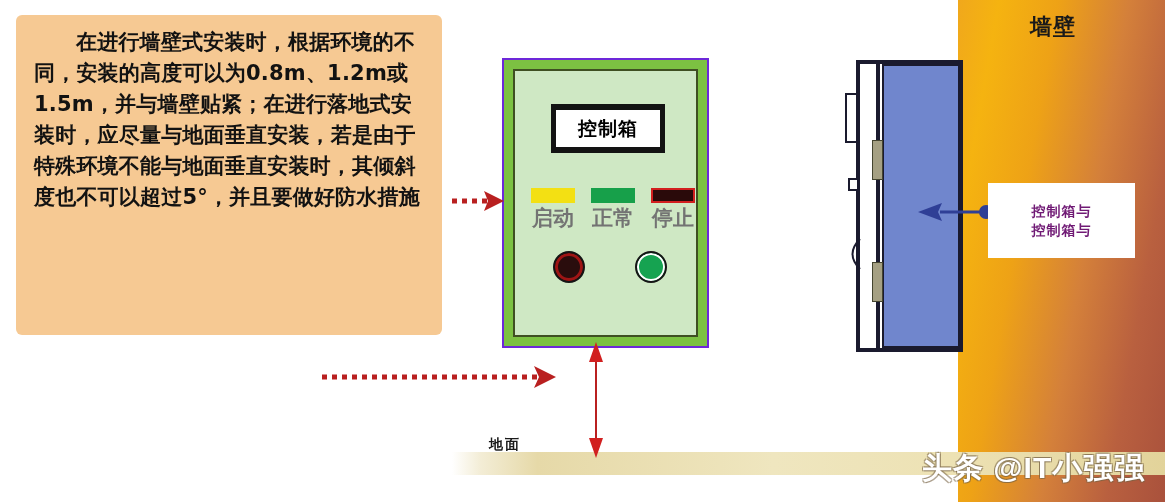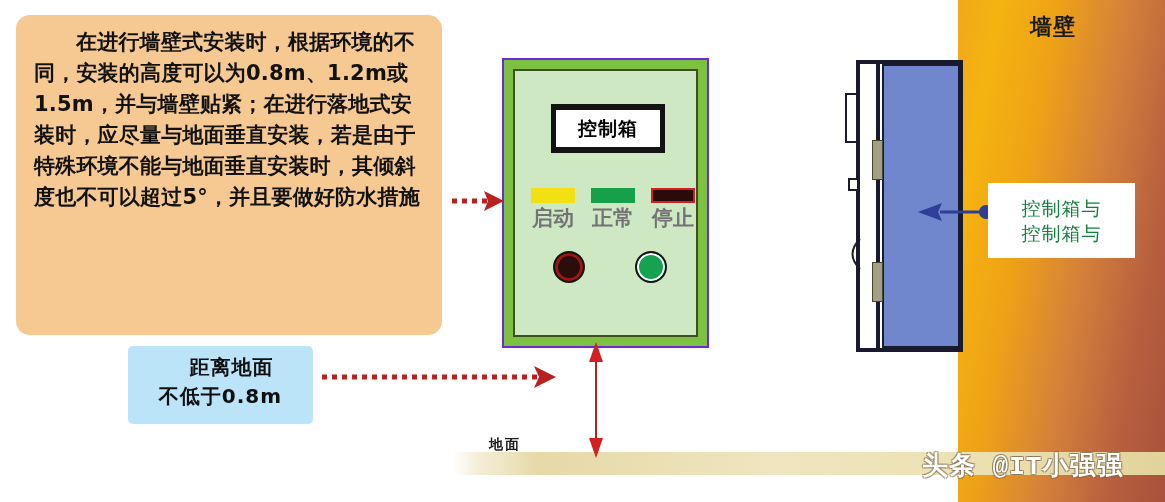--- a/index.html
+++ b/index.html
@@ -73,21 +73,21 @@
   }
 
   
   .note-orange {
     position: absolute;
     left: 16px;
     top: 15px;
     width: 426px;
     height: 320px;
     background: #f6c993;
-    border-radius: 14px;
+    border-radius: 6px;
     box-sizing: border-box;
     padding: 12px 20px 10px 18px;
   }
   .note-orange p {
     margin: 0;
     font-family: "DejaVu Sans", "Liberation Sans", sans-serif;
     font-size: 21px;
     font-weight: bold;
     line-height: 1.48;
     color: #121212;
@@ -284,38 +284,38 @@
     height: 75px;
     background: #ffffff;
     box-sizing: border-box;
     display: flex;
     flex-direction: column;
     align-items: center;
     justify-content: center;
   }
   .callout-white .ln {
     font-family: "DejaVu Serif", "Liberation Serif", serif;
-    font-size: 19px;
-    font-weight: normal;
-    color: #15803d;
+    font-size: 14px;
+    font-weight: bold;
+    color: #701a75;
     line-height: 1.3;
     letter-spacing: 1px;
   }
   .blue-arrow { position: absolute; left: 918px; top: 200px; }
   .red-arrow-1 { position: absolute; left: 452px; top: 186px; }
   .red-arrow-2 { position: absolute; left: 322px; top: 362px; }
   .dim-arrow   { position: absolute; left: 580px; top: 340px; }
 
   
   .watermark {
     position: absolute;
     left: 922px;
     top: 448px;
-    font-family: Liberation Mono, monospace;
-    font-size: 26px;
+    font-family: Liberation Sans, sans-serif;
+    font-size: 30px;
     font-weight: bold;
     color: #ffffff;
     letter-spacing: 1px;
     text-shadow:
       -1px -1px 0 rgba(120,100,70,0.55),
        1px -1px 0 rgba(120,100,70,0.55),
       -1px  1px 0 rgba(120,100,70,0.55),
        1px  1px 0 rgba(120,100,70,0.55);
     white-space: nowrap;
   }
@@ -328,24 +328,20 @@
   <div class="wall"></div>
   <div class="wall-label">墙壁</div>
 
   <div class="ground"></div>
   <div class="ground-label">地面</div>
 
   <div class="note-orange">
     <p>在进行墙壁式安装时，根据环境的不同，安装的高度可以为0.8m、1.2m或1.5m，并与墙壁贴紧；在进行落地式安装时，应尽量与地面垂直安装，若是由于特殊环境不能与地面垂直安装时，其倾斜度也不可以超过5°，并且要做好防水措施</p>
   </div>
 
-  <div class="note-blue">
-    <div class="ln l1">距离地面</div>
-    <div class="ln">不低于0.8m</div>
-  </div>
 
   <div class="cabinet">
     <div class="cabinet-inner">
 
       <div class="nameplate">
         <div class="nameplate-face">控制箱</div>
       </div>
 
       <div class="lamp-row">
         <div class="lamp">

